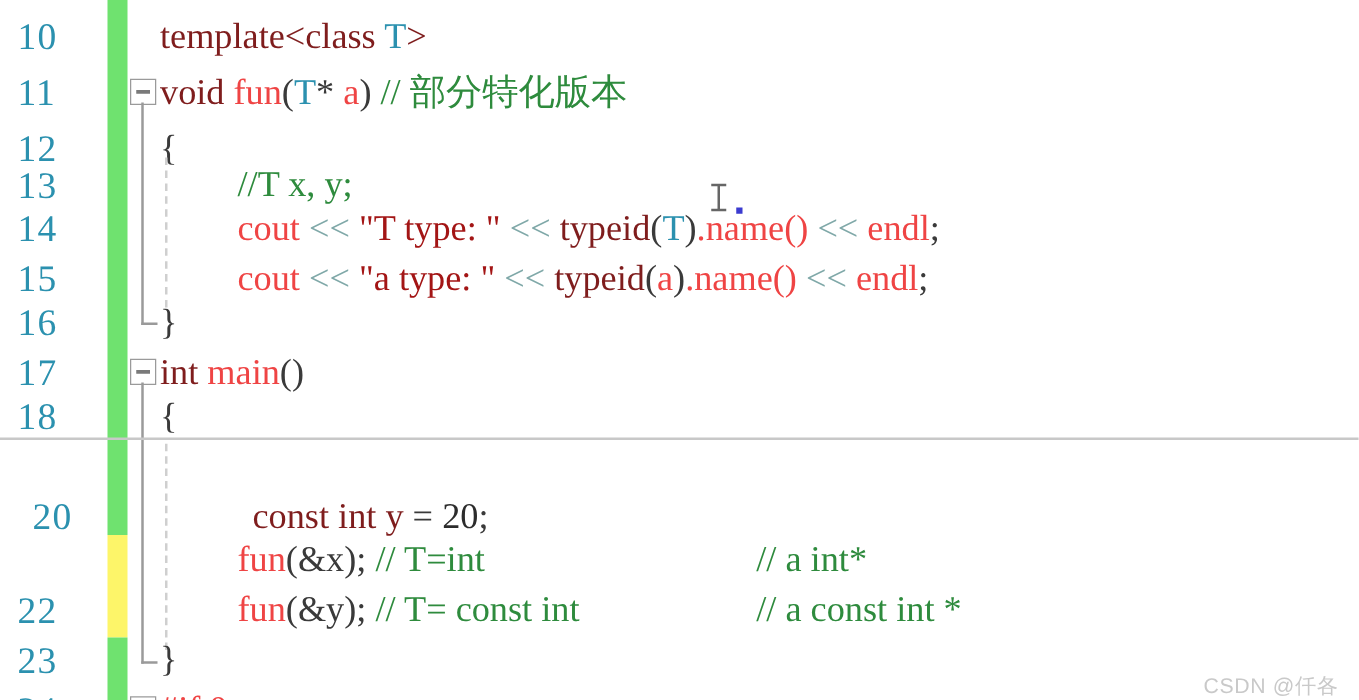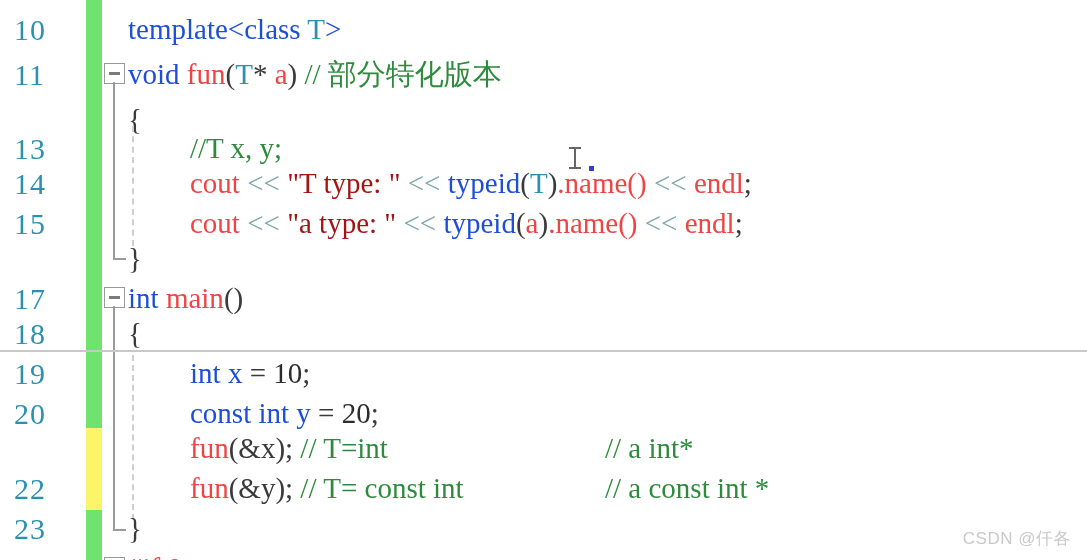--- a/index.html
+++ b/index.html
@@ -93,21 +93,21 @@
 
   
   .hrule {
     position: absolute;
     left: 0; right: 0;
     height: 2px;
     background: #c8c8c8;
   }
 
   
-  .kw   { color: #1d4ed8; }          
+  .kw   { color: #7f1d1d; }          
   .typ  { color: #2b91af; }          
   .str  { color: #a31515; }          
   .com  { color: #2e8b3d; }          
   .op   { color: #7fa8a8; }          
   .pln  { color: #ef4444; }          
   .pun  { color: #3a3a3a; }          
   .num  { color: #2c2c2c; }          
 
   
   #mouse-cursor {
@@ -126,21 +126,21 @@
   
   #caret {
     position: absolute;
     width: 5px; height: 5px;
     background: #3b3bd0;
   }
 
   
   #watermark {
     position: absolute;
-    right: 16px; bottom: 10px;
+    right: 16px; bottom: 0;
     color: #c9c9c9;
     font-size: 17px;
     font-family: "Liberation Sans", sans-serif;
     letter-spacing: 0.5px;
   }
 </style>
 </head>
 <body>
 
 <div id="editor">
@@ -161,20 +161,21 @@
   <div class="row" style="top:52px;">
     <div class="lineno">11</div>
     <div class="foldbox" style="left:104px; top:11px;"></div>
     <div class="code" style="left:128px;"><span class="kw">void</span><span> </span><span class="pln">fun</span><span class="pun">(</span><span class="typ">T</span><span class="pun">* </span><span class="pln">a</span><span class="pun">)</span><span> </span><span class="com">// 部分特化版本</span></div>
   </div>
 
   <div class="foldline" style="left:113px; top:82px; height:178px;"></div>
   <div class="foldfoot" style="left:113px; top:258px; width:13px;"></div>
 
   <div class="row" style="top:97px;">
+    <div class="lineno">12</div>
     <div class="code" style="left:128px;"><span class="pun">{</span></div>
   </div>
 
   <div class="indent" style="left:132px; top:126px; height:120px;"></div>
 
   <div class="row" style="top:126px;">
     <div class="lineno">13</div>
     <div class="code" style="left:190px;"><span class="com">//T x, y;</span></div>
   </div>
 
@@ -182,20 +183,21 @@
     <div class="lineno">14</div>
     <div class="code" style="left:190px;"><span class="pln">cout</span><span> </span><span class="op">&lt;&lt;</span><span> </span><span class="str">"T type: "</span><span> </span><span class="op">&lt;&lt;</span><span> </span><span class="kw">typeid</span><span class="pun">(</span><span class="typ">T</span><span class="pun">)</span><span class="pln">.name()</span><span> </span><span class="op">&lt;&lt;</span><span> </span><span class="pln">endl</span><span class="pun">;</span></div>
   </div>
 
   <div class="row" style="top:201px;">
     <div class="lineno">15</div>
     <div class="code" style="left:190px;"><span class="pln">cout</span><span> </span><span class="op">&lt;&lt;</span><span> </span><span class="str">"a type: "</span><span> </span><span class="op">&lt;&lt;</span><span> </span><span class="kw">typeid</span><span class="pun">(</span><span class="pln">a</span><span class="pun">)</span><span class="pln">.name()</span><span> </span><span class="op">&lt;&lt;</span><span> </span><span class="pln">endl</span><span class="pun">;</span></div>
   </div>
 
   <div class="row" style="top:236px;">
+    <div class="lineno">16</div>
     <div class="code" style="left:128px;"><span class="pun">}</span></div>
   </div>
 
   <div class="row" style="top:276px;">
     <div class="lineno">17</div>
     <div class="foldbox" style="left:104px; top:11px;"></div>
     <div class="code" style="left:128px;"><span class="kw">int</span><span> </span><span class="pln">main</span><span class="pun">()</span></div>
   </div>
 
   <div class="foldline" style="left:113px; top:306px; height:225px;"></div>
@@ -203,26 +205,22 @@
 
   <div class="row" style="top:311px;">
     <div class="lineno">18</div>
     <div class="code" style="left:128px;"><span class="pun">{</span></div>
   </div>
 
   <div class="hrule" style="top:350px;"></div>
 
   <div class="indent" style="left:132px; top:355px; height:165px;"></div>
 
-  <div class="row" style="top:351px;">
-    <div class="lineno">19</div>
-    <div class="code" style="left:190px;"><span class="kw">int</span><span> </span><span class="kw">x</span><span> </span><span class="pun">=</span><span> </span><span class="num">10</span><span class="pun">;</span></div>
-  </div>
-
-  <div class="row" style="top:391px;">
+
+  <div class="row" style="top:391px;margin-left:12px;">
     <div class="lineno">20</div>
     <div class="code" style="left:190px;"><span class="kw">const</span><span> </span><span class="kw">int</span><span> </span><span class="kw">y</span><span> </span><span class="pun">=</span><span> </span><span class="num">20</span><span class="pun">;</span></div>
   </div>
 
   <div class="row" style="top:426px;">
     <div class="code" style="left:190px;"><span class="pln">fun</span><span class="pun">(&amp;x)</span><span class="pun">;</span><span> </span><span class="com">// T=int</span></div>
     <div class="code" style="left:605px;"><span class="com">// a int*</span></div>
   </div>
 
   <div class="row" style="top:466px;">

